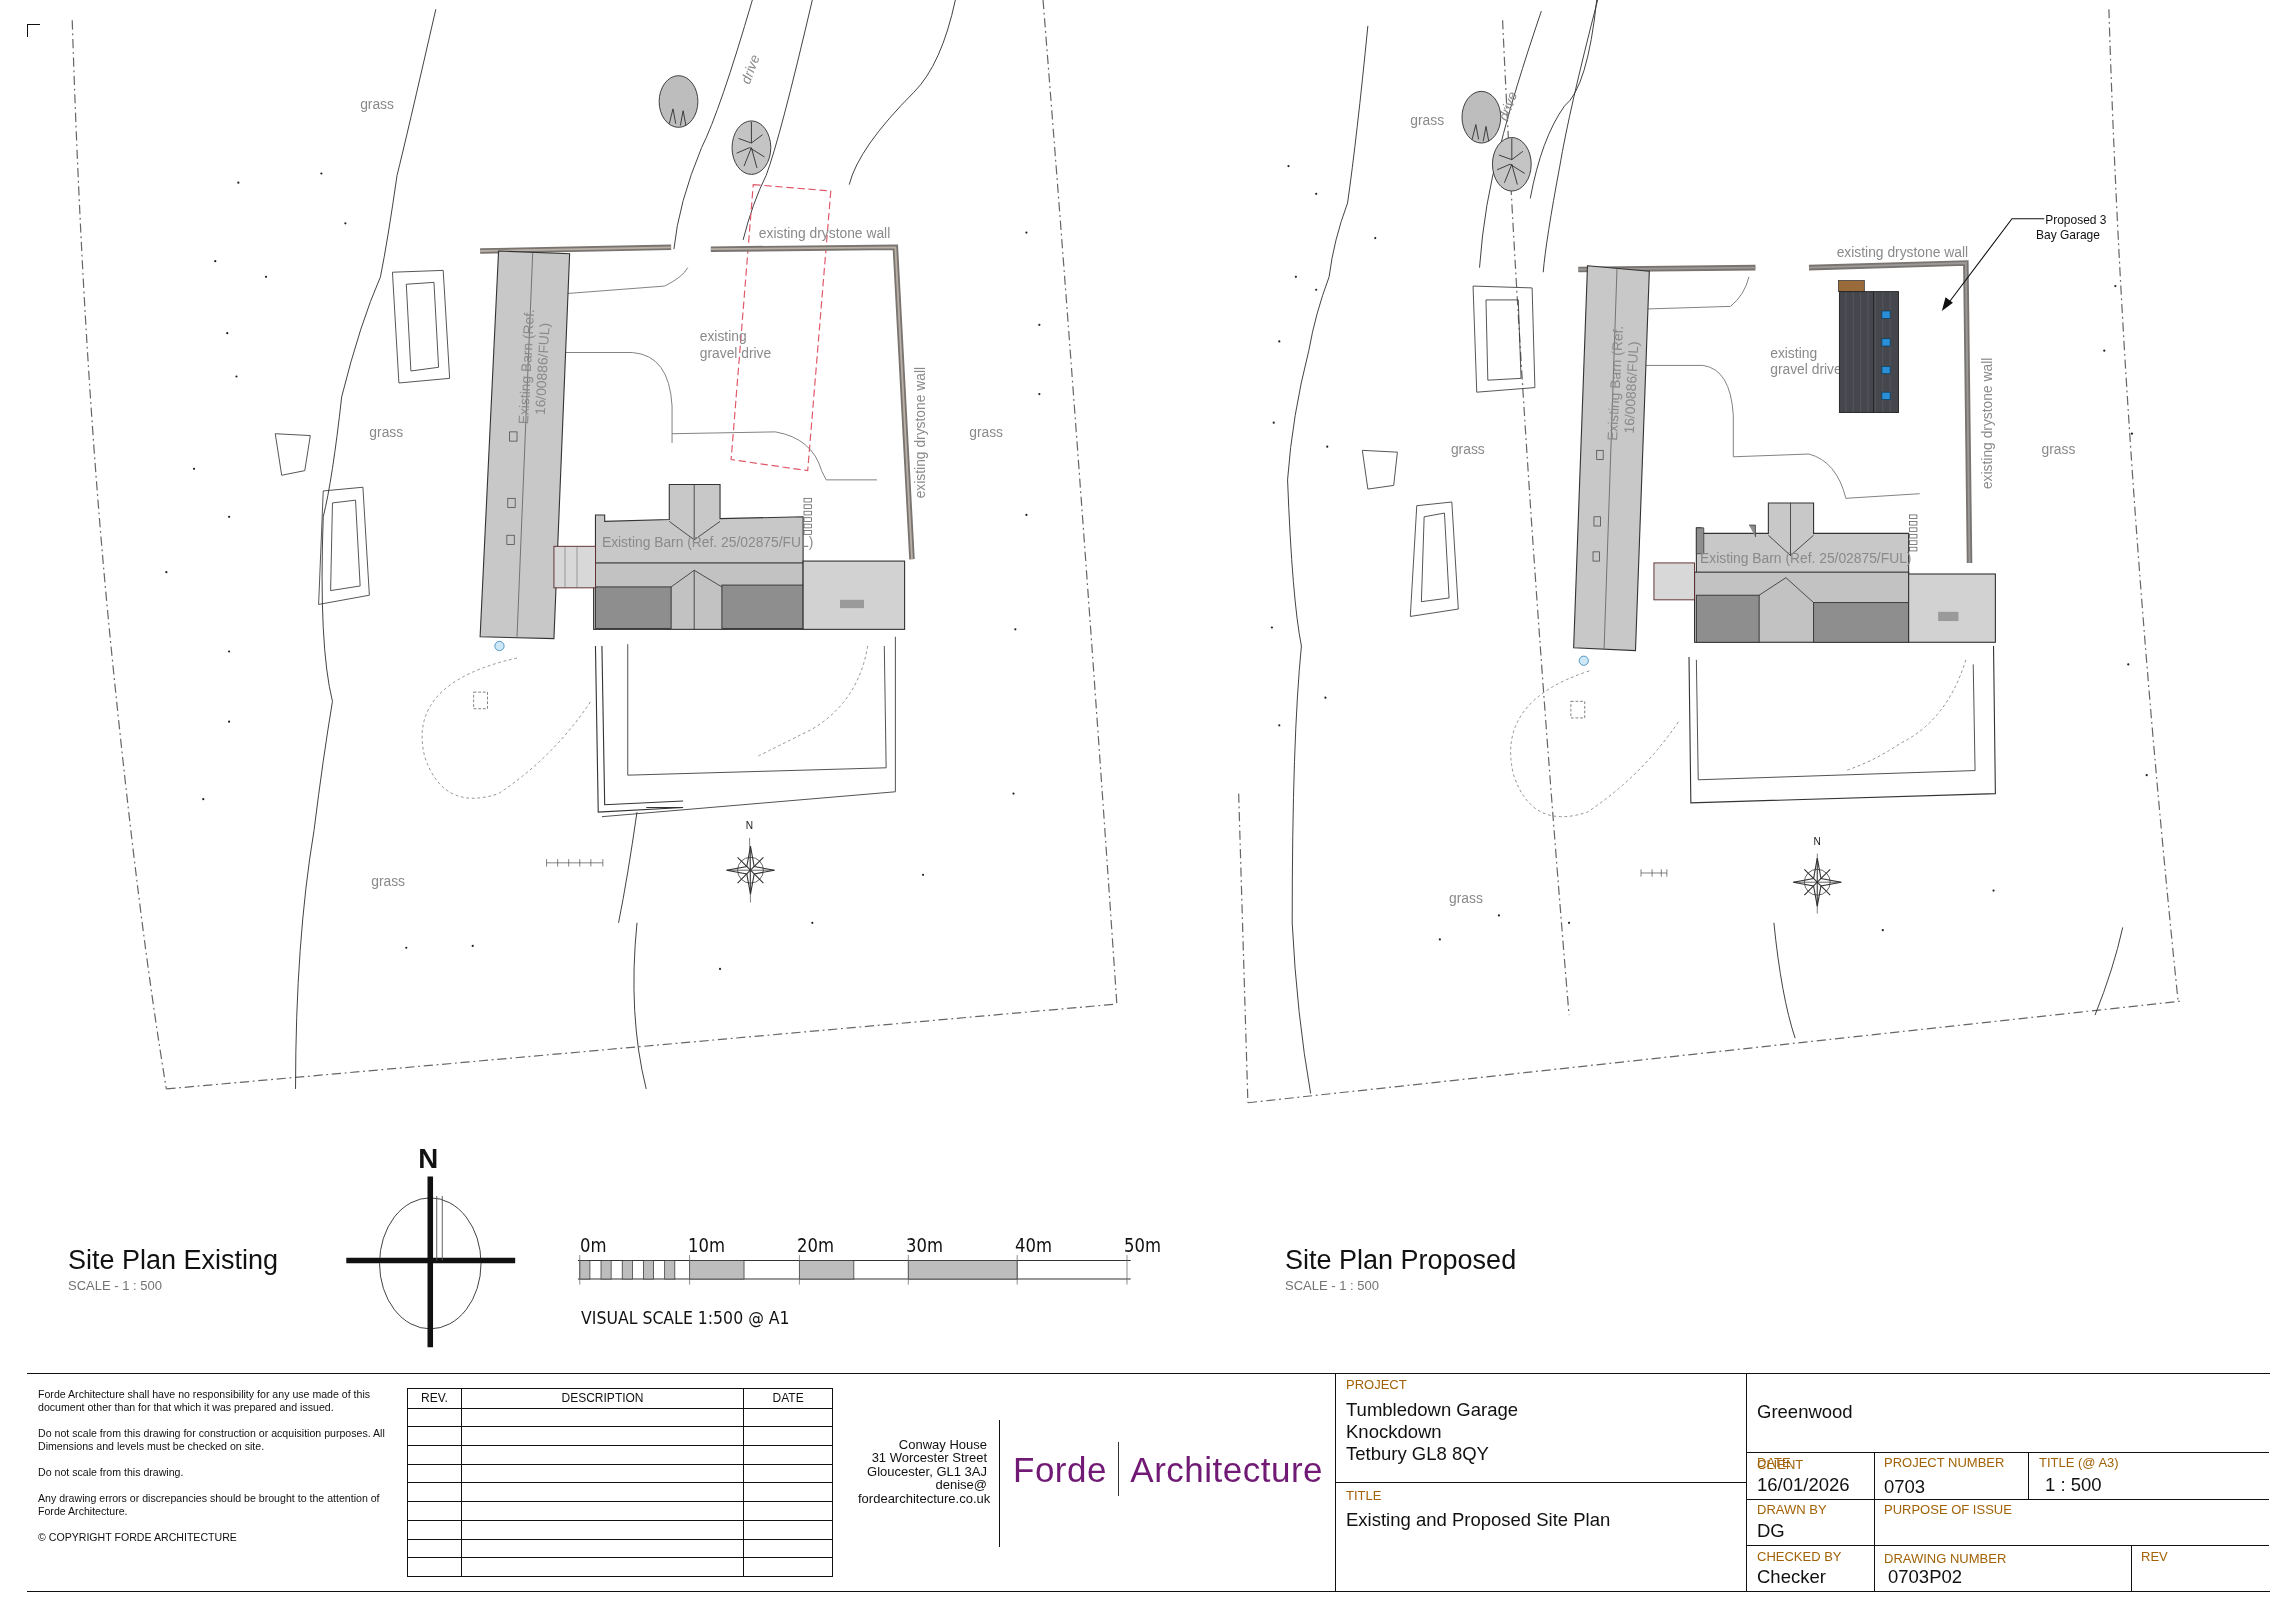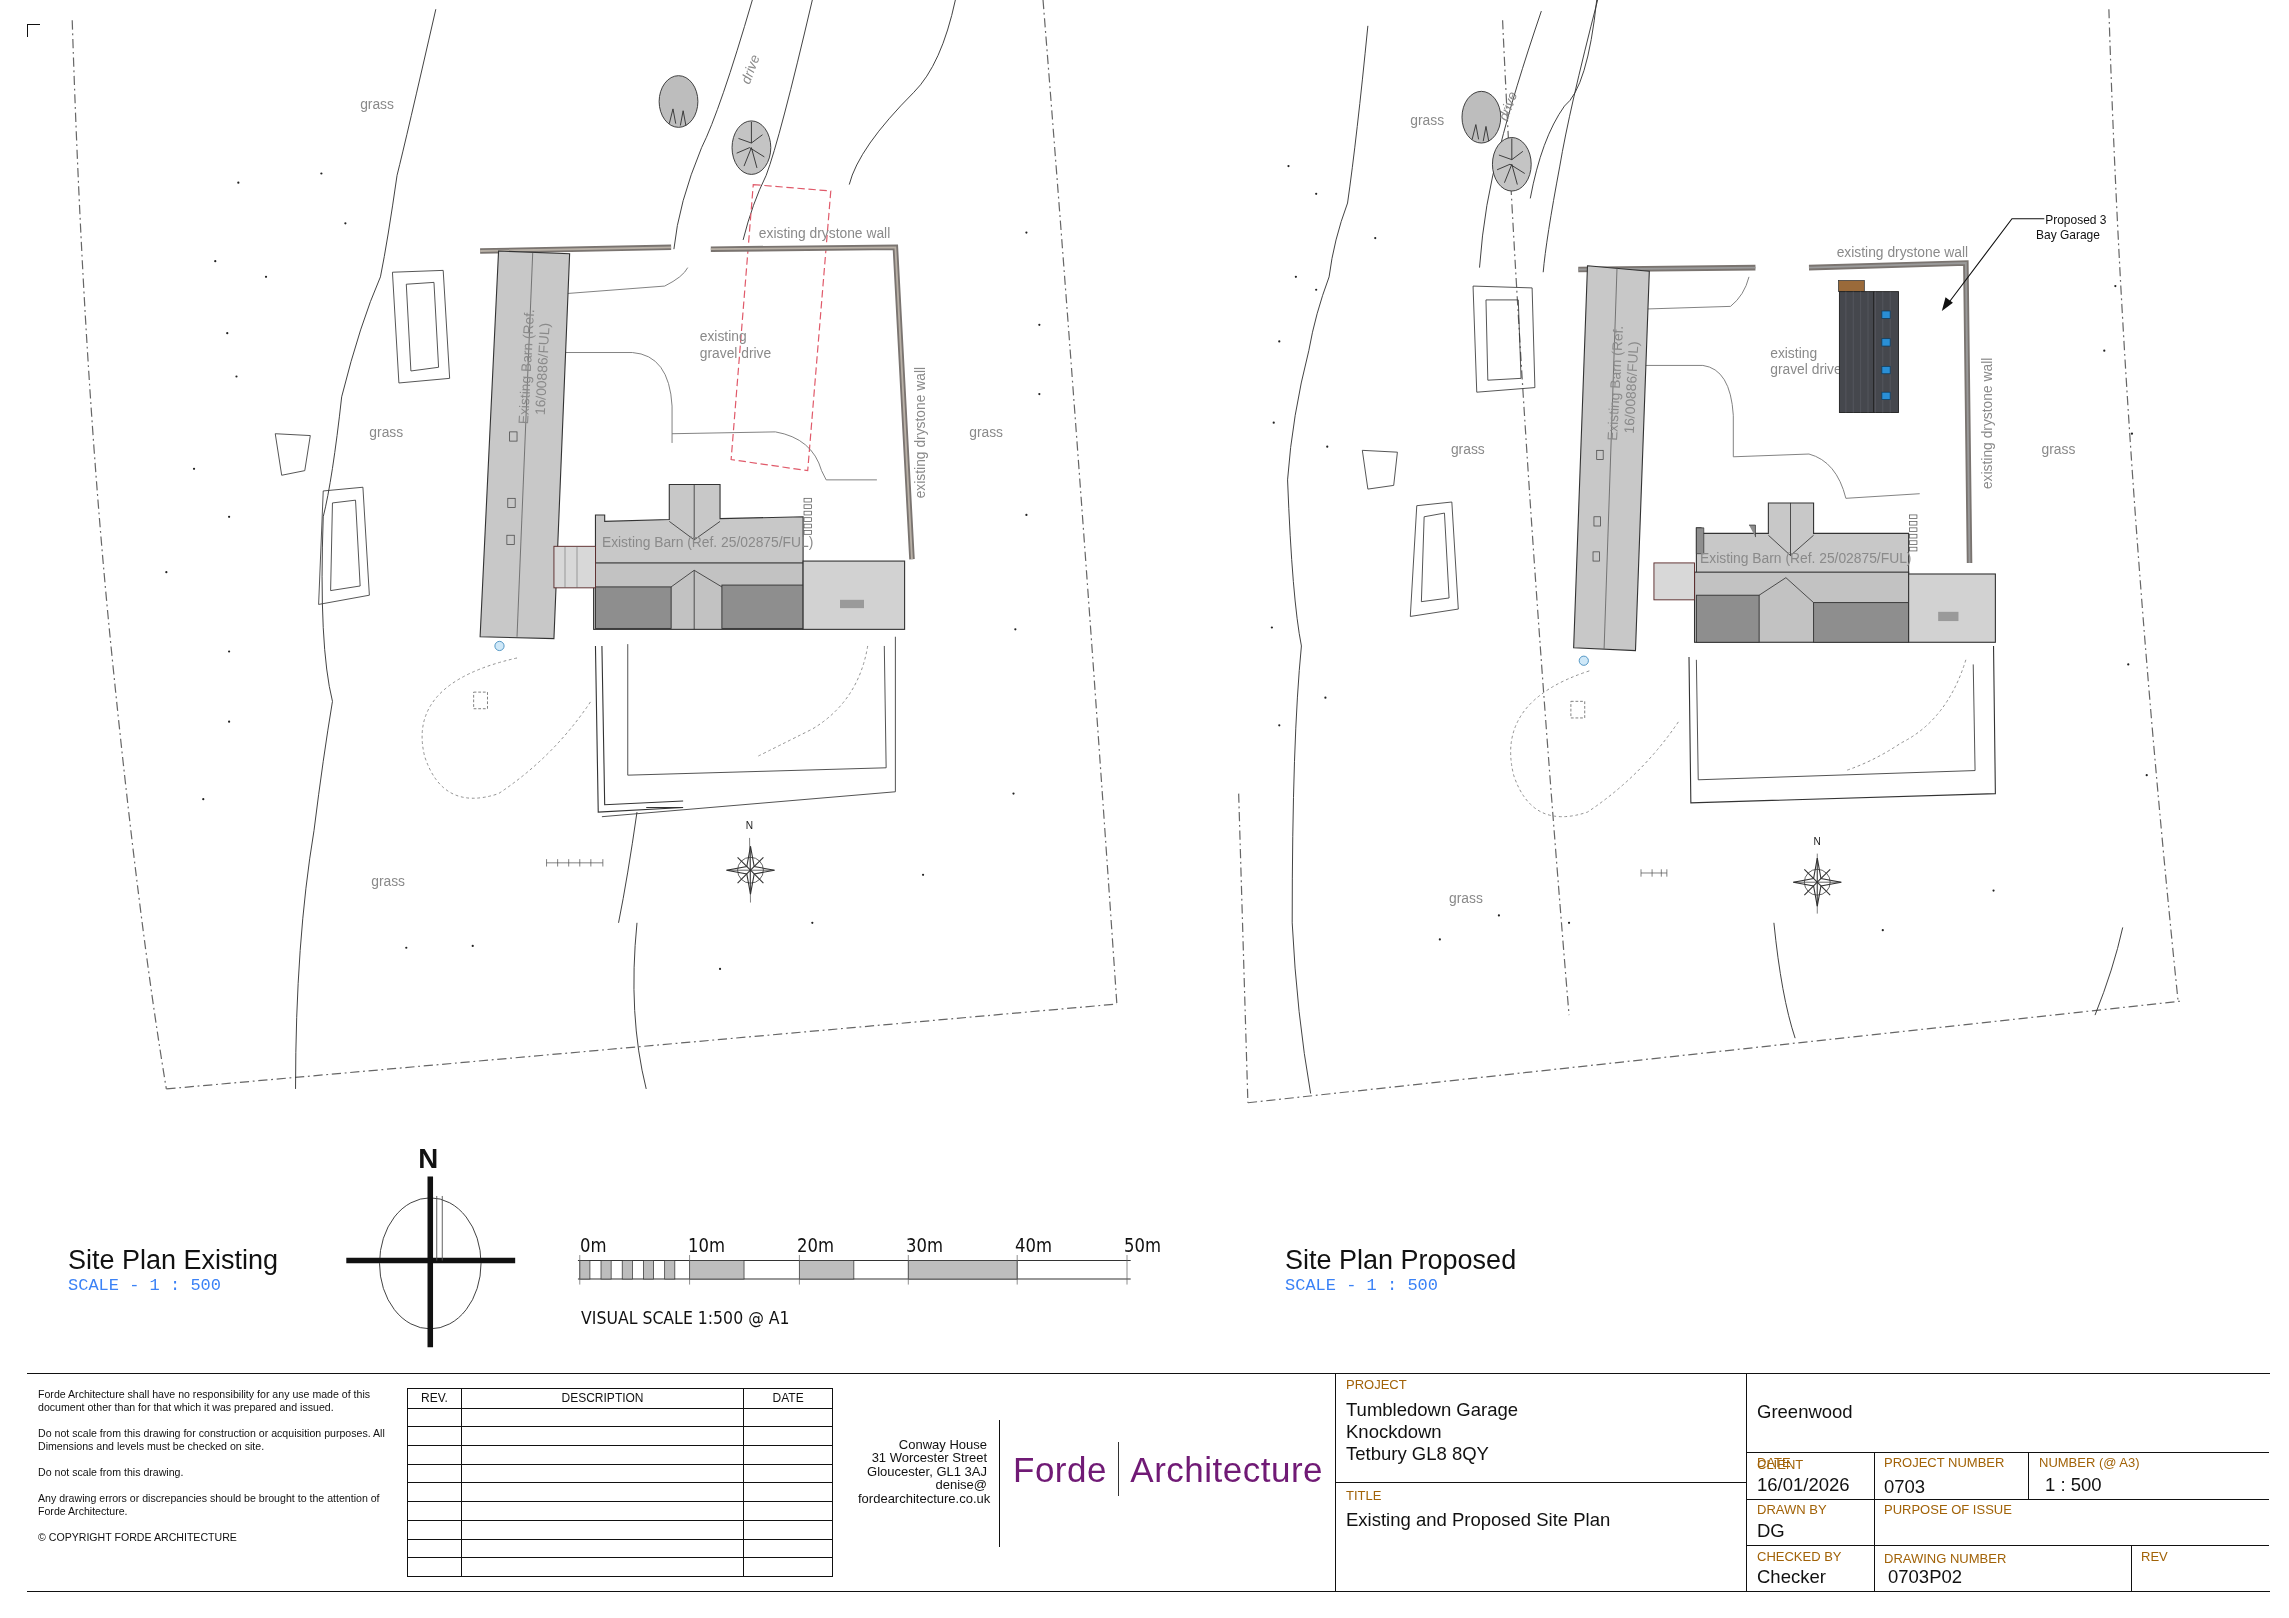--- a/index.html
+++ b/index.html
@@ -7,21 +7,21 @@
   body { position: relative; font-family: "Liberation Sans", sans-serif; color: #111; }
 
   .sheet { position: absolute; left: 0; top: 0; width: 2290px; height: 1619px; }
   svg.plans { position: absolute; left: 0; top: 0; width: 2290px; height: 1375px; }
   svg text { font-family: "Liberation Sans", sans-serif; }
 
   .corner-mark { position: absolute; width: 13px; height: 13px; border-left: 1.8px solid #111; border-top: 1.8px solid #111; }
 
   .plan-title { position: absolute; }
   .plan-title .name { font-size: 27px; line-height: 29.5px; color: #111; }
-  .plan-title .scale { font-size: 17px; line-height: 20px; color: #3b82f6; font-family: Liberation Mono, monospace; }
+  .plan-title .scale { font-size: 13px; line-height: 20px; color: #737373; }
 
   .scalebar-labels span { position: absolute; font-size: 19.4px; font-family: "DejaVu Sans", sans-serif; transform: scaleX(0.85); transform-origin: left; }
   .visual-scale { position: absolute; font-size: 18.5px; font-family: "DejaVu Sans", sans-serif; transform: scaleX(0.85); transform-origin: left; }
 
   
   .tb-line { position: absolute; background: #111; }
   .notes { position: absolute; left: 38px; top: 1388px; width: 360px; font-size: 10.6px; line-height: 13px; color: #111; }
   .notes p { margin-bottom: 13px; }
   .notes p.copy { margin-bottom: 0; }
 
@@ -441,21 +441,21 @@
     <div class="cell-label" style="left:1757px;top:1457px;">CLIENT</div>
     <div class="cell-value" style="left:1757px;top:1401px;">Greenwood</div>
 
     <div class="tb-line" style="left:1746px;top:1452px;width:523px;height:1.4px;"></div>
     <div class="cell-label" style="left:1757px;top:1455px;">DATE</div>
     <div class="cell-value" style="left:1757px;top:1474px;">16/01/2026</div>
     <div class="tb-line" style="left:1874px;top:1452px;width:1.4px;height:139px;"></div>
     <div class="cell-label" style="left:1884px;top:1455px;">PROJECT NUMBER</div>
     <div class="cell-value" style="left:1884px;top:1476px;">0703</div>
     <div class="tb-line" style="left:2028px;top:1452px;width:1.4px;height:48px;"></div>
-    <div class="cell-label" style="left:2039px;top:1455px;">NUMBER (@ A3)</div>
+    <div class="cell-label" style="left:2039px;top:1455px;">TITLE (@ A3)</div>
     <div class="cell-value" style="left:2045px;top:1474px;">1 : 500</div>
 
     <div class="tb-line" style="left:1746px;top:1499px;width:523px;height:1.4px;"></div>
     <div class="cell-label" style="left:1757px;top:1502px;">DRAWN BY</div>
     <div class="cell-value" style="left:1757px;top:1520px;">DG</div>
     <div class="cell-label" style="left:1884px;top:1502px;">PURPOSE OF ISSUE</div>
     <div class="cell-value" style="left:1884px;top:1520px;"></div>
 
     <div class="tb-line" style="left:1746px;top:1545px;width:523px;height:1.4px;"></div>
     <div class="cell-label" style="left:1757px;top:1549px;">CHECKED BY</div>

